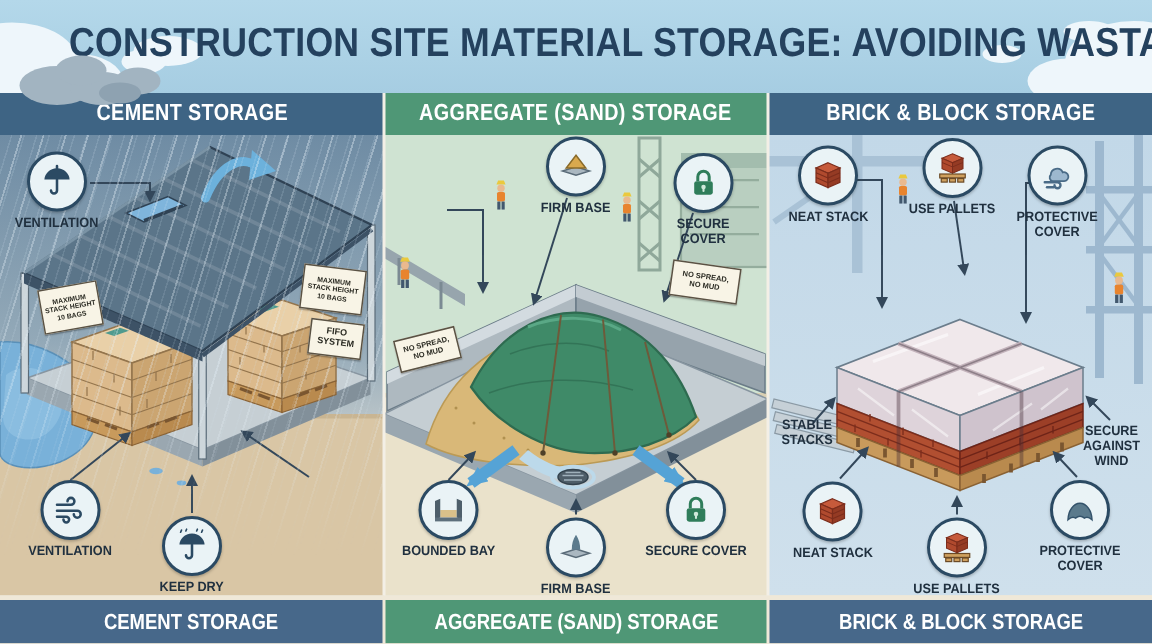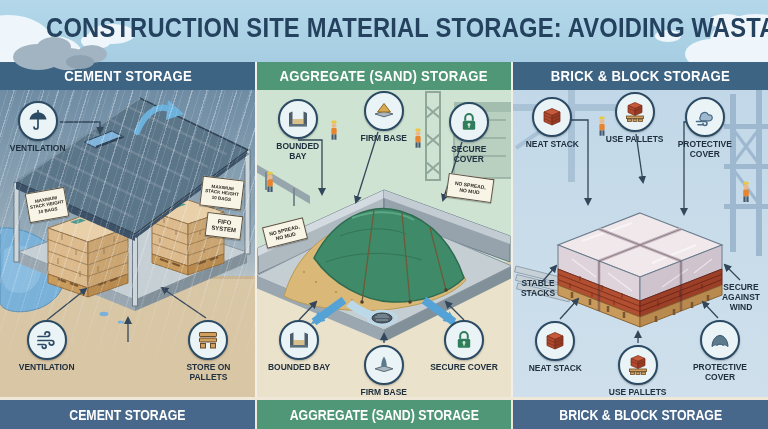--- a/index.html
+++ b/index.html
@@ -180,33 +180,34 @@
         <div class="callout" style="left:7px;top:230px">
           <div class="circ">
             <svg viewBox="0 0 24 24" fill="none" stroke="#2b4a63" stroke-width="1.7" stroke-linecap="round">
                 <path d="M3 8.5h9.3a2.3 2.3 0 1 0-2.3-2.3"></path>
                 <path d="M3 12.5h13.5a2.3 2.3 0 1 1-2.3 2.3"></path>
                 <path d="M3 16.5h6.2a1.9 1.9 0 1 1-1.9 1.9"></path>
               </svg>
           </div>
           <div class="clabel">VENTILATION</div>
         </div>
-        <div class="callout" style="left:168px;top:230px">
-          <div class="circ">
-            <svg viewBox="0 0 24 24">
-                <g fill="#cfa05e" stroke="#6b4a26" stroke-width="1">
-                  <rect x="3.5" y="4.5" width="17" height="4" rx=".6"></rect>
-                  <rect x="3.5" y="10" width="17" height="4" rx=".6"></rect>
-                  <rect x="4.5" y="15.5" width="5" height="4.5"></rect>
-                  <rect x="14.5" y="15.5" width="5" height="4.5"></rect>
+        <div class="callout" style="left:88px;top:254px">
+          <div class="circ">
+            <svg viewBox="0 0 24 24">
+                <g stroke="#2b4a63" stroke-width="1.1" stroke-linecap="round">
+                  <line x1="5" y1="1.4" x2="4.4" y2="2.8"></line>
+                  <line x1="19" y1="1.4" x2="18.4" y2="2.8"></line>
+                  <line x1="8.4" y1="0.8" x2="7.9" y2="2"></line>
+                  <line x1="15.6" y1="0.8" x2="15.1" y2="2"></line>
                 </g>
-              </svg>
-          </div>
-          <div class="clabel">STORE ON
-PALLETS</div>
+                <path d="M12 3.6C7.2 3.6 3.8 7.4 3.6 11h16.8C20.2 7.4 16.8 3.6 12 3.6Z" fill="#2b4a63"></path>
+                <path d="M12 11V18.2a2 2 0 0 1-4 0" fill="none" stroke="#2b4a63" stroke-width="1.7" stroke-linecap="round"></path>
+              </svg>
+          </div>
+          <div class="clabel">KEEP DRY</div>
         </div>
       </div>
     </section>
 
     <section class="panel p-agg">
       <div class="bar bar-green">
           <span>AGGREGATE (SAND) STORAGE</span>
         </div>
       <div class="art">
         <svg class="illus" viewBox="0 0 256 307">
@@ -302,32 +303,20 @@
             <line x1="128" y1="253" x2="128" y2="244" marker-end="url(#ah-a)"></line>
             <line x1="208" y1="230" x2="190" y2="212" marker-end="url(#ah-a)"></line>
           </g>
         </svg>
 
         <div class="sign" style="left:8px;top:132px;width:42px;height:22px;font-size:5px;transform:rotate(-14deg)">NO SPREAD,
 NO MUD</div>
         <div class="sign" style="left:191px;top:86px;width:46px;height:24px;font-size:5px;transform:rotate(8deg)">NO SPREAD,
 NO MUD</div>
 
-        <div class="callout" style="left:2px;top:9px">
-          <div class="circ">
-            <svg viewBox="0 0 24 24">
-                <rect x="6.5" y="12" width="11" height="5" fill="#d9c08a"></rect>
-                <polygon points="3,6 6.5,4.5 6.5,17 3,18.5" fill="#4e5f6b"></polygon>
-                <polygon points="21,6 17.5,4.5 17.5,17 21,18.5" fill="#4e5f6b"></polygon>
-                <rect x="3" y="17" width="18" height="2.6" fill="#5d6f7c"></rect>
-              </svg>
-          </div>
-          <div class="clabel">BOUNDED
-BAY</div>
-        </div>
         <div class="callout" style="left:88px;top:1px">
           <div class="circ">
             <svg viewBox="0 0 24 24">
                 <polygon points="12,12.2 21,15 12,17.8 3,15" fill="#aab7c0" stroke="#5a6b78" stroke-width="1"></polygon>
                 <path d="M12 4.5 18.5 13 h-13 Z" fill="#d9a94e" stroke="#8a6b2a" stroke-width="1"></path>
               </svg>
           </div>
           <div class="clabel">FIRM BASE</div>
         </div>
         <div class="callout" style="left:173px;top:12px">

